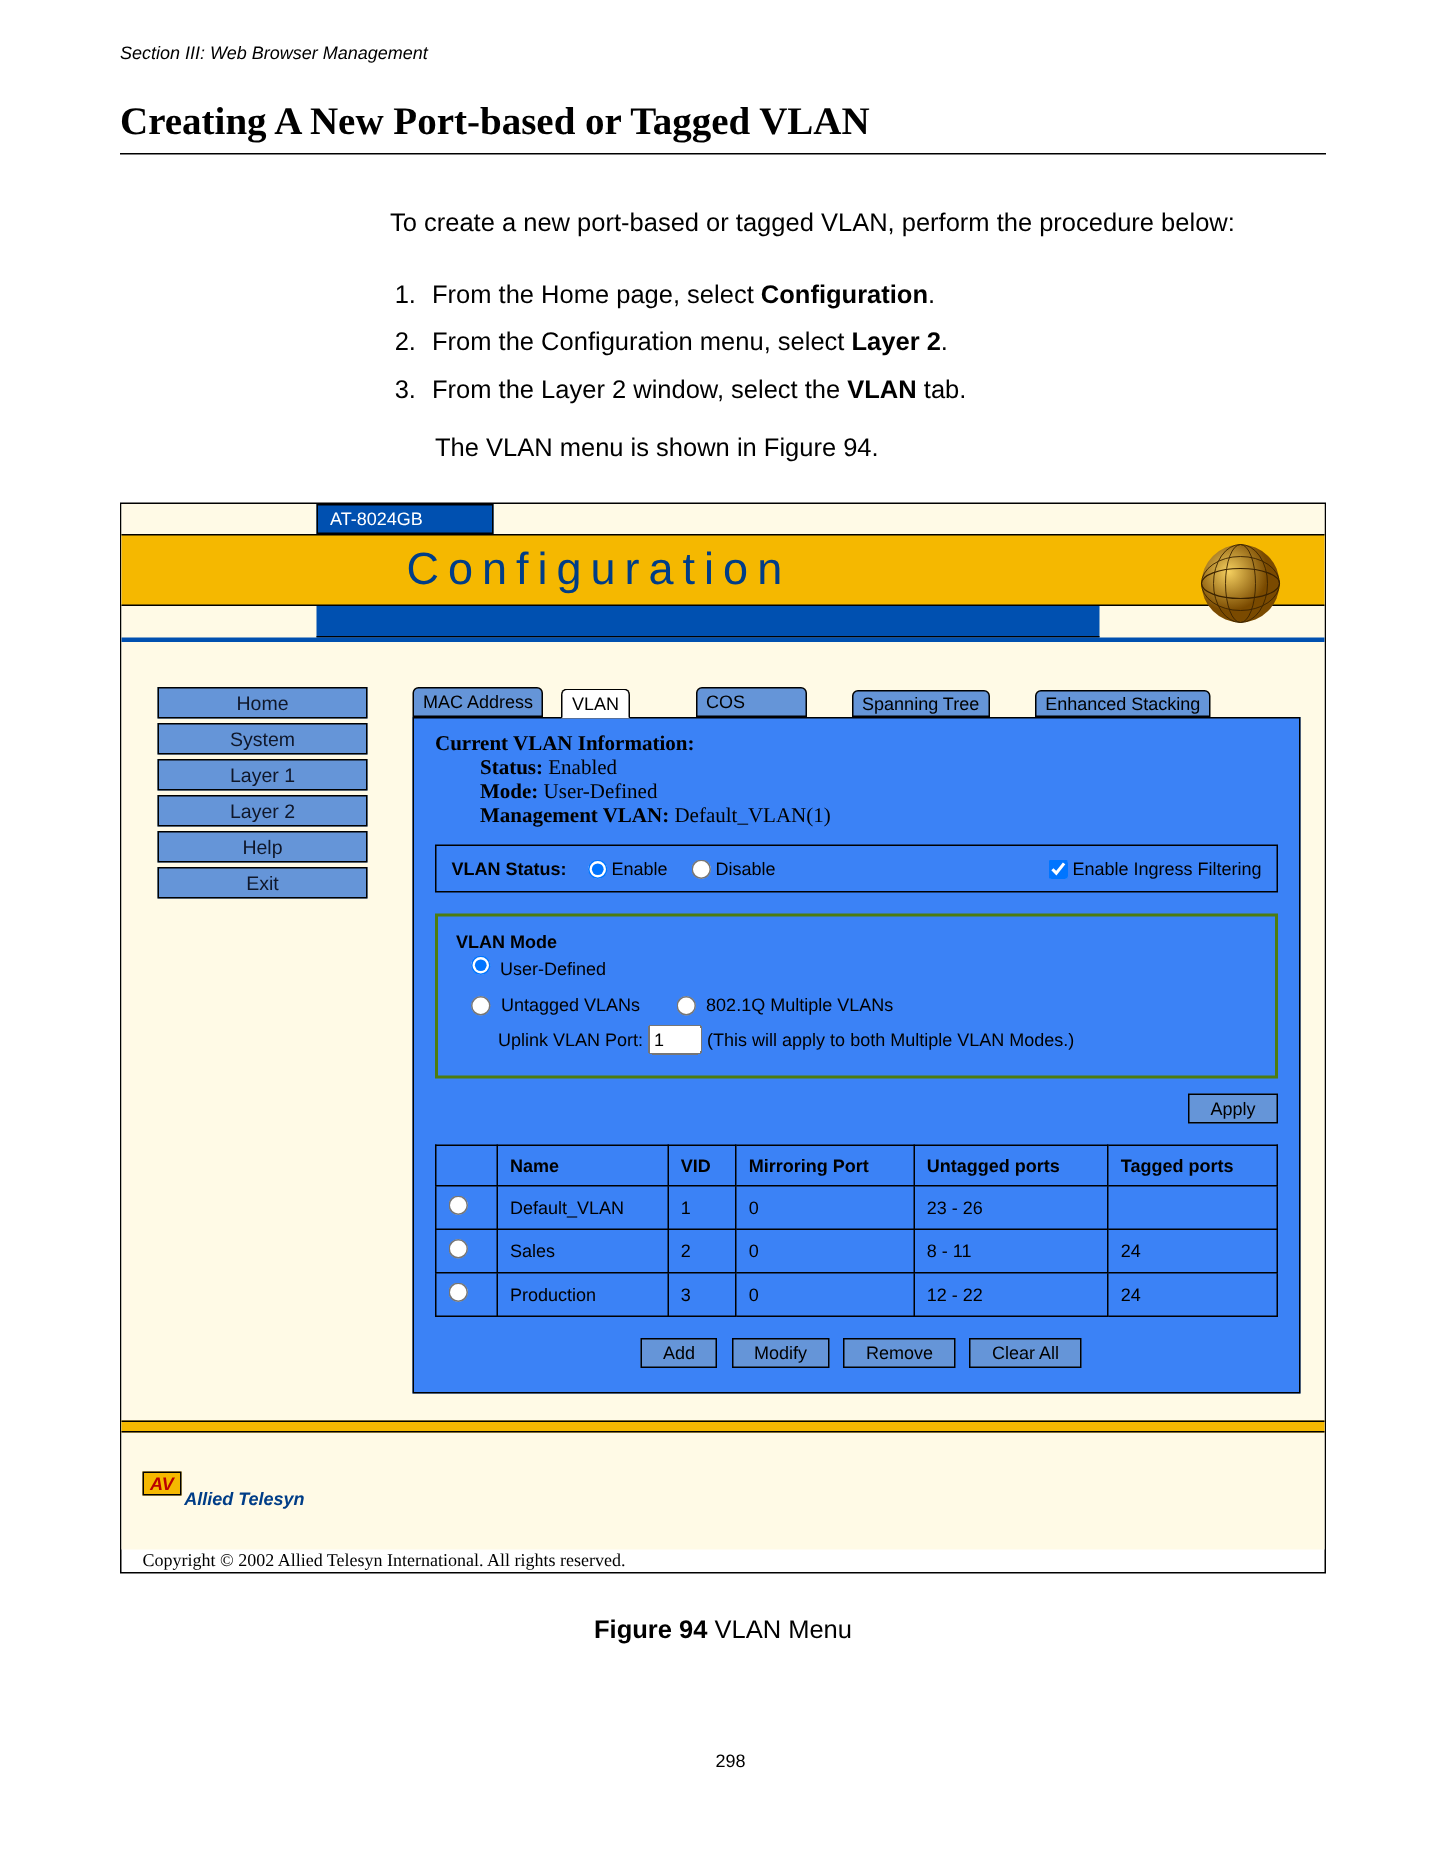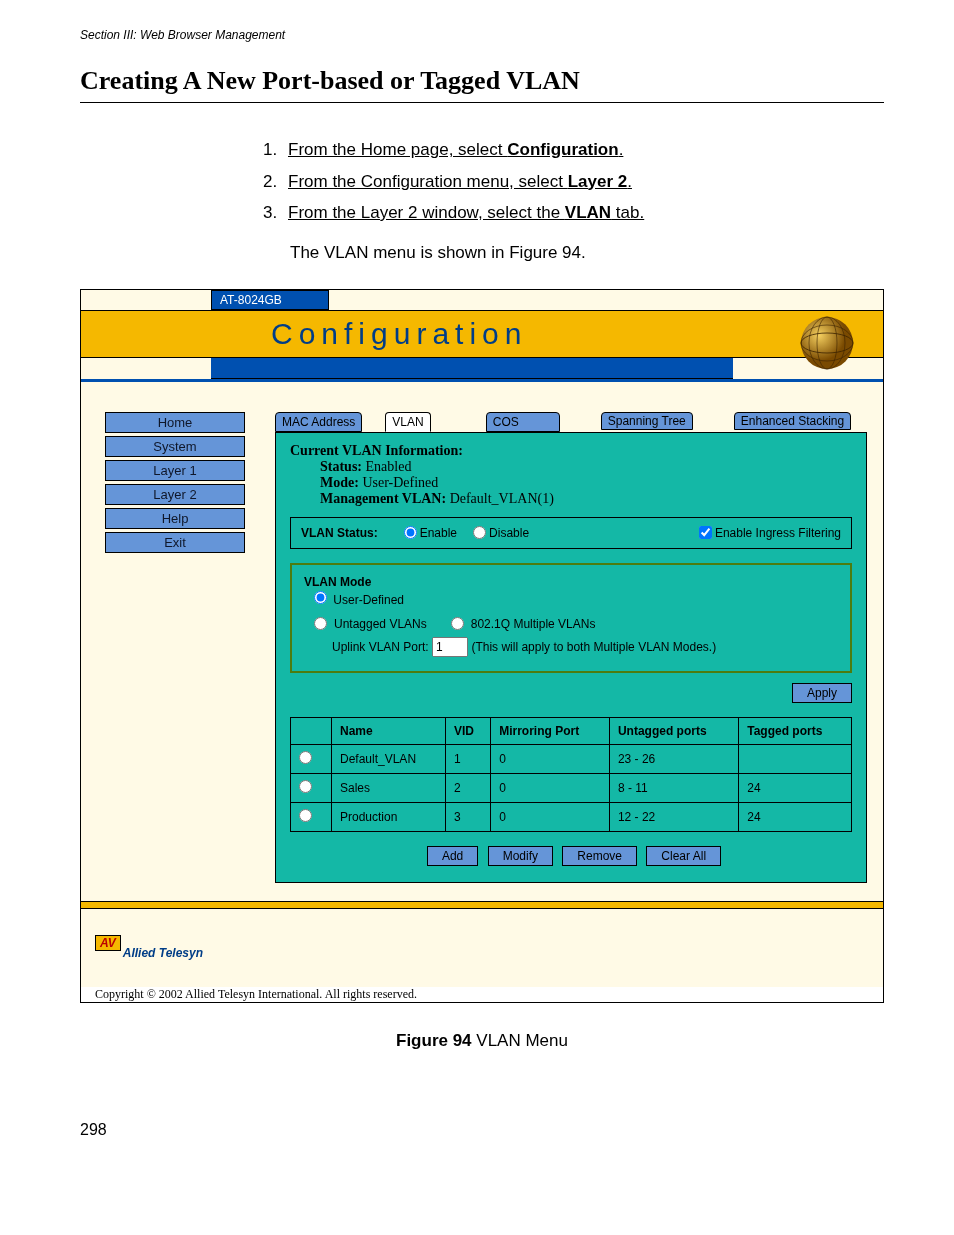--- a/index.html
+++ b/index.html
@@ -31,21 +31,20 @@
       margin-left: 180px;
       font-size: 17px;
       line-height: 1.45;
       margin-bottom: 22px;
     }
     .steps {
       margin-left: 180px;
       font-size: 17px;
       line-height: 1.5;
       padding-left: 0;
-      text-decoration: underline;
     }
     .steps li {
       margin-bottom: 6px;
       list-style-position: outside;
       margin-left: 22px;
       padding-left: 6px;
     }
     .steps-extra {
       margin-left: 210px;
       font-size: 17px;
@@ -126,23 +125,22 @@
       margin-bottom: 3px;
       cursor: pointer;
     }
     .main-col {
       flex: 1;
       margin-right: 16px;
     }
 
     .tab-row {
       display: flex;
-      align-items: flex-start;
-      font-size: 12px;
-      gap: 11px;
+      align-items: flex-end;
+      font-size: 12px;
     }
     .tab {
       border: 1px solid #000;
       padding: 2px 6px;
       margin-right: 0;
       background: #6595d8;
       cursor: pointer;
       border-top-left-radius: 4px;
       border-top-right-radius: 4px;
     }
@@ -154,21 +152,21 @@
       margin-bottom: -1px;
     }
     .tab.wide { width: 60px; }
     .tab.spacer { margin-left: 44px; }
     .tab.spacer-sm { margin-left: 12px; }
     .tab.spacer-md { margin-left: 30px; }
     .tab-multiline { line-height: 1.0; }
 
     .content-pane {
       border: 1px solid #000;
-      background: #14b8a6;
+      background: #3b82f6;
       padding: 10px 14px 16px 14px;
       position: relative;
       font-size: 12px;
     }
     .content-section {
       margin-bottom: 8px;
     }
     .content-section .hdr {
       font-family: 'Times New Roman', serif;
       font-weight: bold;
@@ -182,21 +180,21 @@
     .content-section .row .lbl { font-weight: bold; }
 
     .box {
       border: 1px solid #000;
       padding: 8px 10px;
       margin-top: 10px;
       display: flex;
       align-items: center;
       font-size: 12px;
     }
-    .box .lbl-bold { font-weight: bold; margin-right: 18px; }
+    .box .lbl-bold { font-weight: bold; margin-right: 6px; }
     .box .radio-grp { display: inline-flex; align-items: center; margin-right: 8px; }
     .box input[type="radio"], .box input[type="checkbox"] { margin: 0 3px 0 8px; }
     .box .spacer-flex { flex: 1; }
 
     .box2 {
       border: 2px solid #4d7c0f;
       padding: 10px 12px 14px 12px;
       margin-top: 14px;
       font-size: 12px;
     }
@@ -277,32 +275,33 @@
     }
 
     .figure-caption {
       text-align: center;
       font-size: 17px;
       margin-top: 28px;
     }
     .figure-caption .fnum { font-weight: bold; }
 
     .page-num {
-      text-align: left;
-      font-size: 16px;
+      text-align: center;
+      font-size: 12px;
       margin-top: 70px;
       margin-right: -10px;
     }
   </style>
 </head>
 <body>
 
 <div class="page">
   <div class="section-header">Section III: Web Browser Management</div>
   <div class="page-title">Creating A New Port-based or Tagged VLAN</div>
+  <div class="intro-text">To create a new port-based or tagged VLAN, perform the procedure below:</div>
   <ol class="steps">
     <li><span>From the Home page, select </span><span class="bold">Configuration</span><span>.</span></li>
     <li><span>From the Configuration menu, select </span><span class="bold">Layer 2</span><span>.</span></li>
     <li><span>From the Layer 2 window, select the </span><span class="bold">VLAN</span><span> tab.</span></li>
   </ol>
   <div class="steps-extra">The VLAN menu is shown in Figure 94.</div>
 
   <div class="figure">
     <div class="figure-bg">
       <div class="device-bar">AT-8024GB</div>

